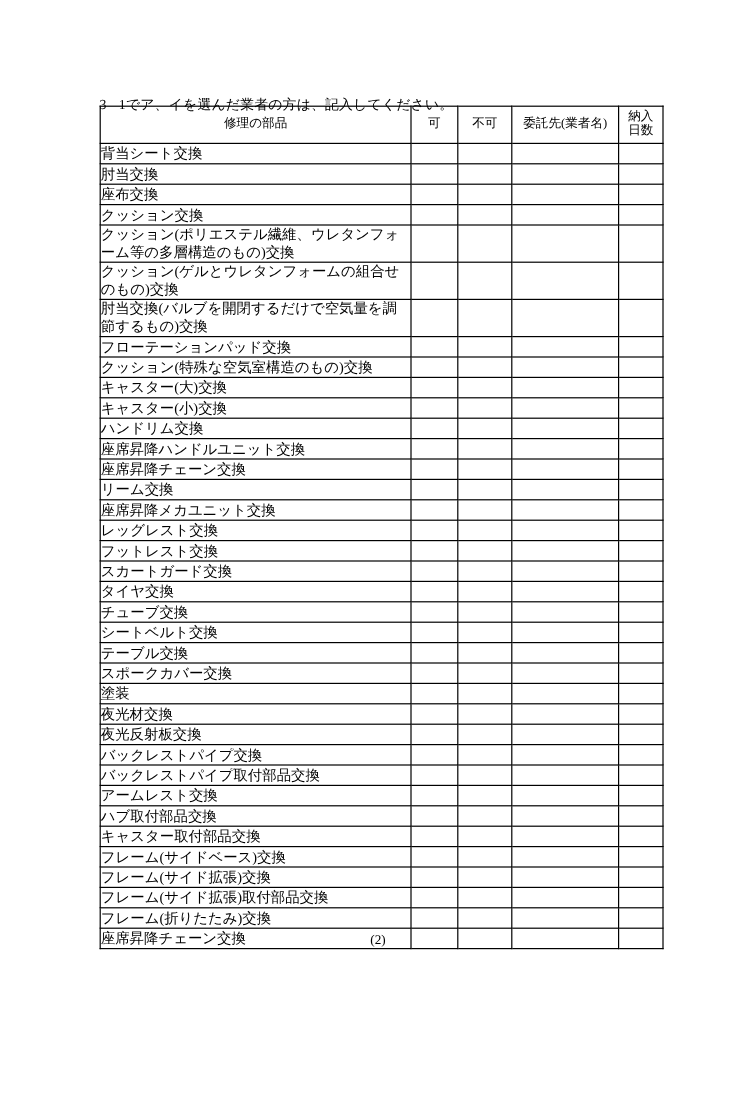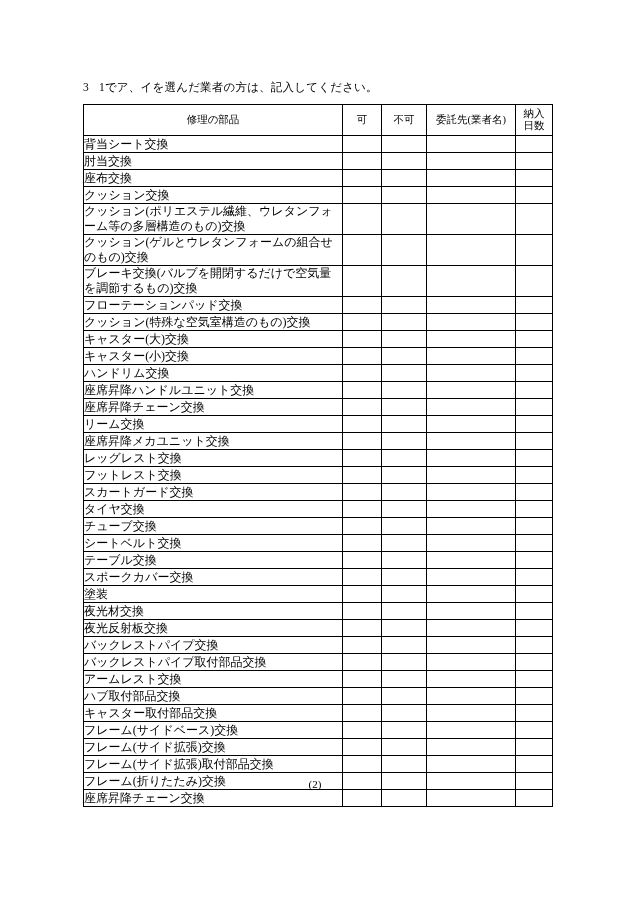--- a/index.html
+++ b/index.html
@@ -29,21 +29,21 @@
     font-size: 11.5px;
     letter-spacing: 0.2px;
     white-space: nowrap;
   }
   .heading .num {
     margin-right: 10px;
   }
   table.parts {
     position: absolute;
     left: 83px;
-    top: 104px;
+    top: 88px;
     border-collapse: collapse;
     width: 464px;
     table-layout: fixed;
     font-size: 10.5px;
     padding-left: 17px;
   }
   table.parts td, table.parts th {
     border: 1px solid #000000;
     padding: 0;
     vertical-align: middle;
@@ -143,21 +143,21 @@
           <td class="blank"></td>
         </tr>
         <tr class="double">
           <td class="name">クッション(ゲルとウレタンフォームの組合せのもの)交換</td>
           <td class="blank"></td>
           <td class="blank"></td>
           <td class="blank"></td>
           <td class="blank"></td>
         </tr>
         <tr class="double">
-          <td class="name">ブレーキ交換(バルブを開閉するだけで空気量を調節するもの)交換</td>
+          <td class="name">肘当交換(バルブを開閉するだけで空気量を調節するもの)交換</td>
           <td class="blank"></td>
           <td class="blank"></td>
           <td class="blank"></td>
           <td class="blank"></td>
         </tr>
         <tr class="single">
           <td class="name">フローテーションパッド交換</td>
           <td class="blank"></td>
           <td class="blank"></td>
           <td class="blank"></td>

